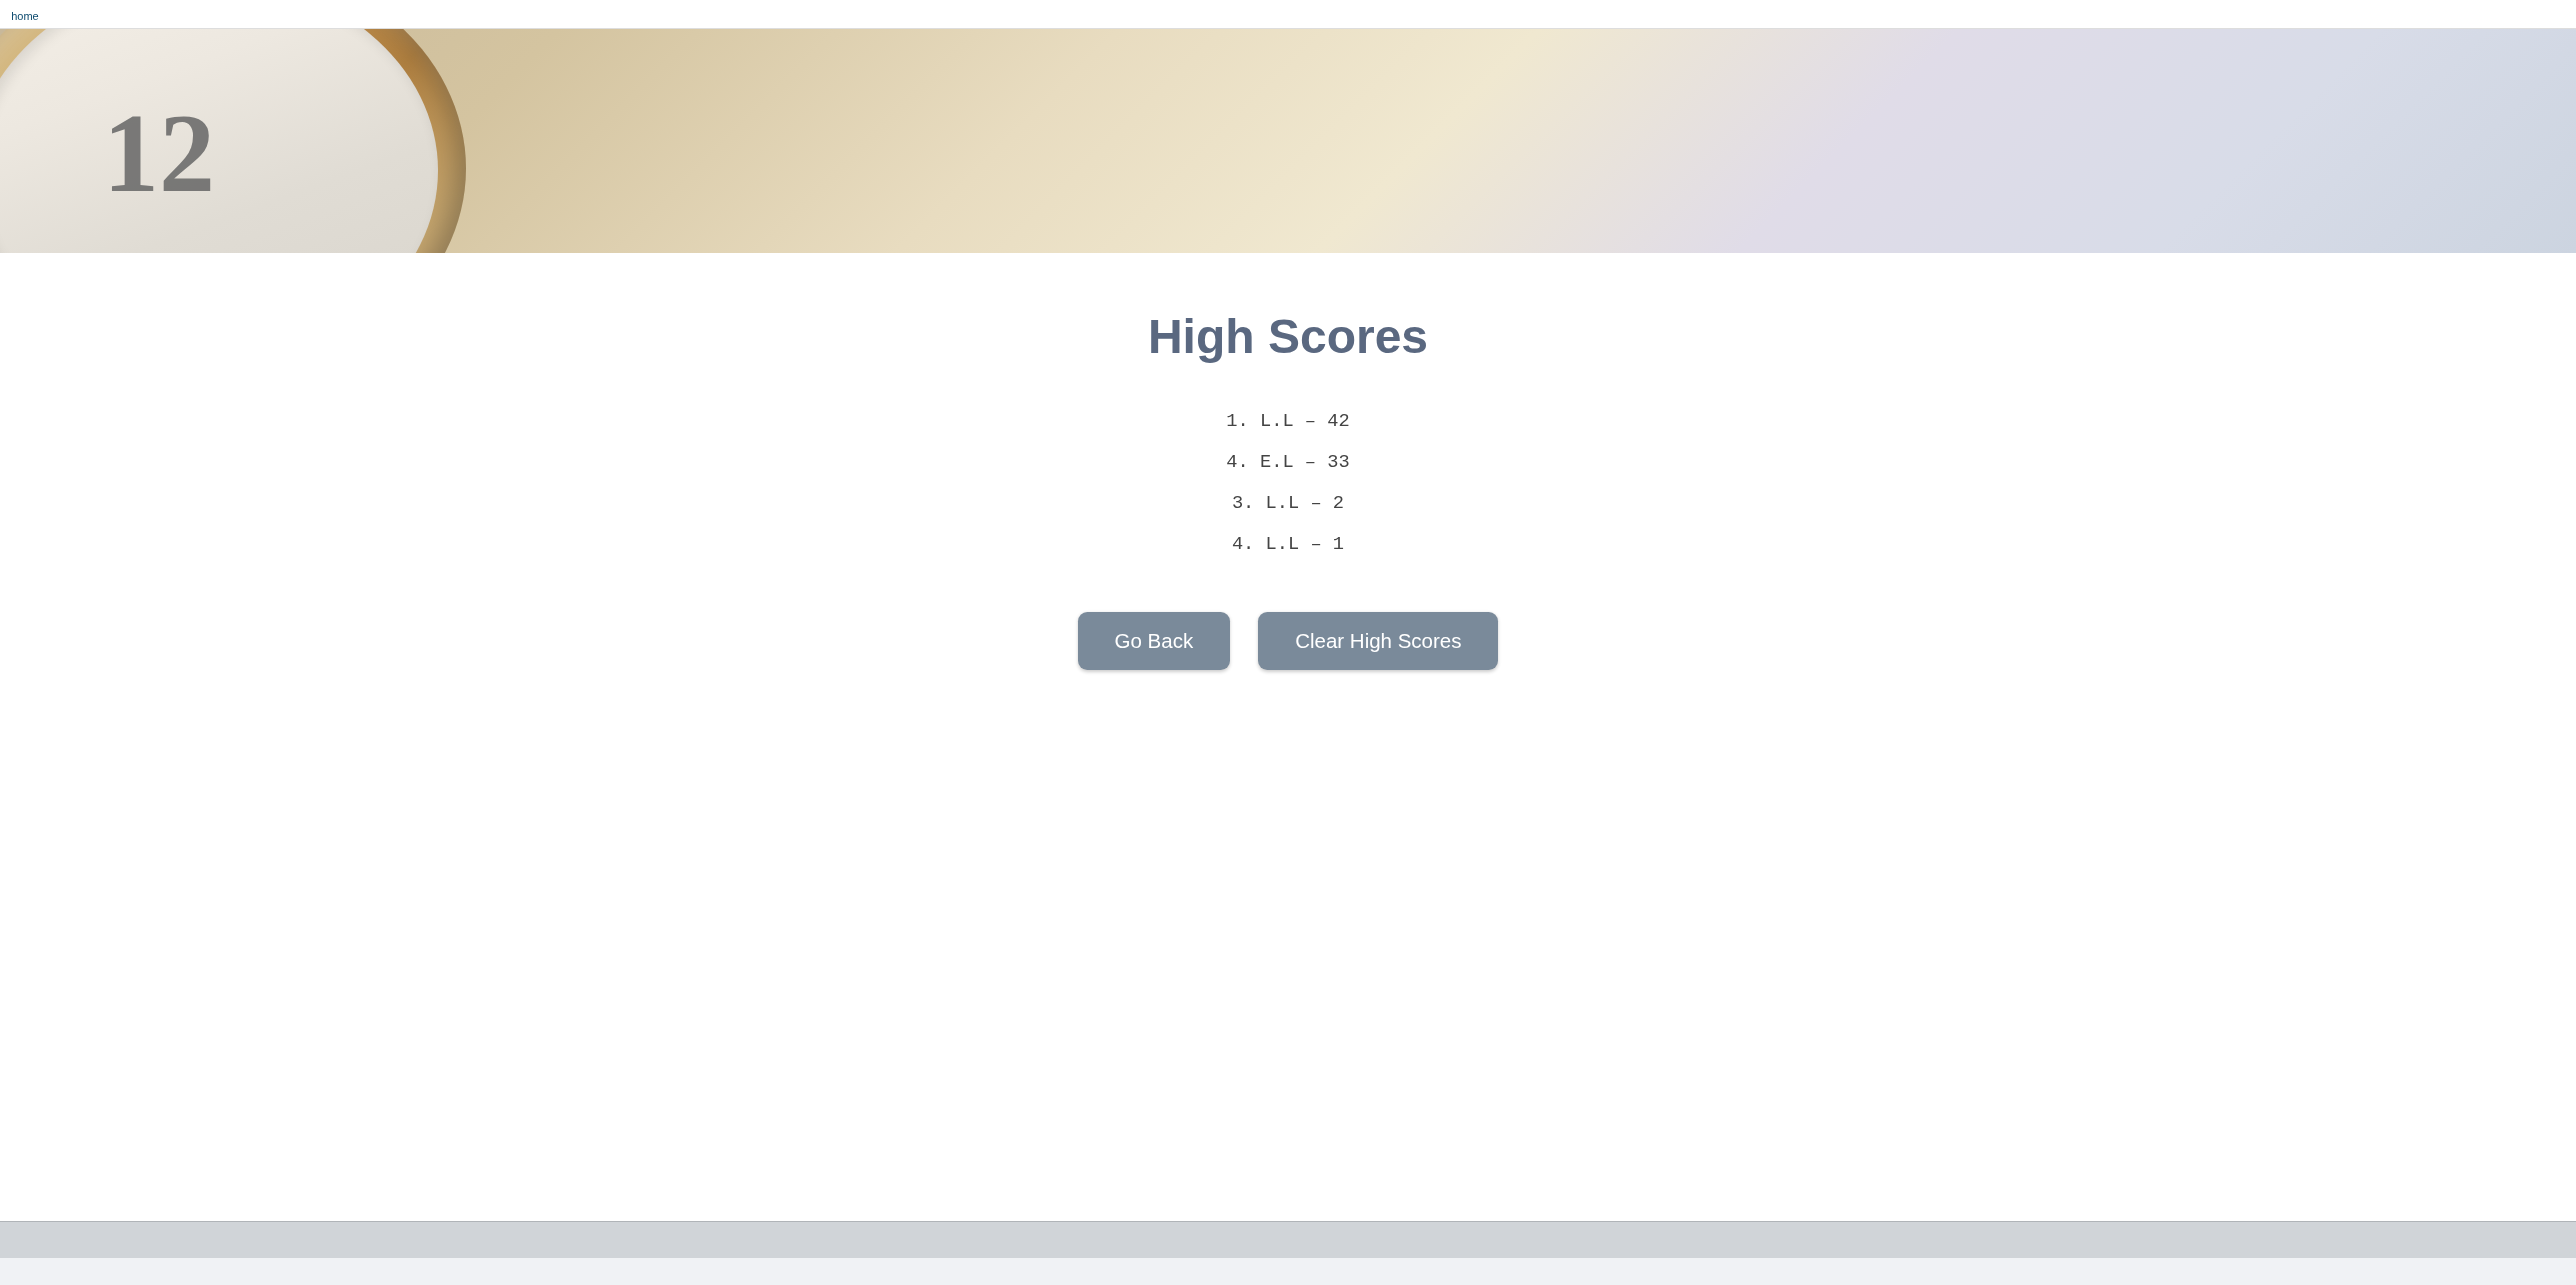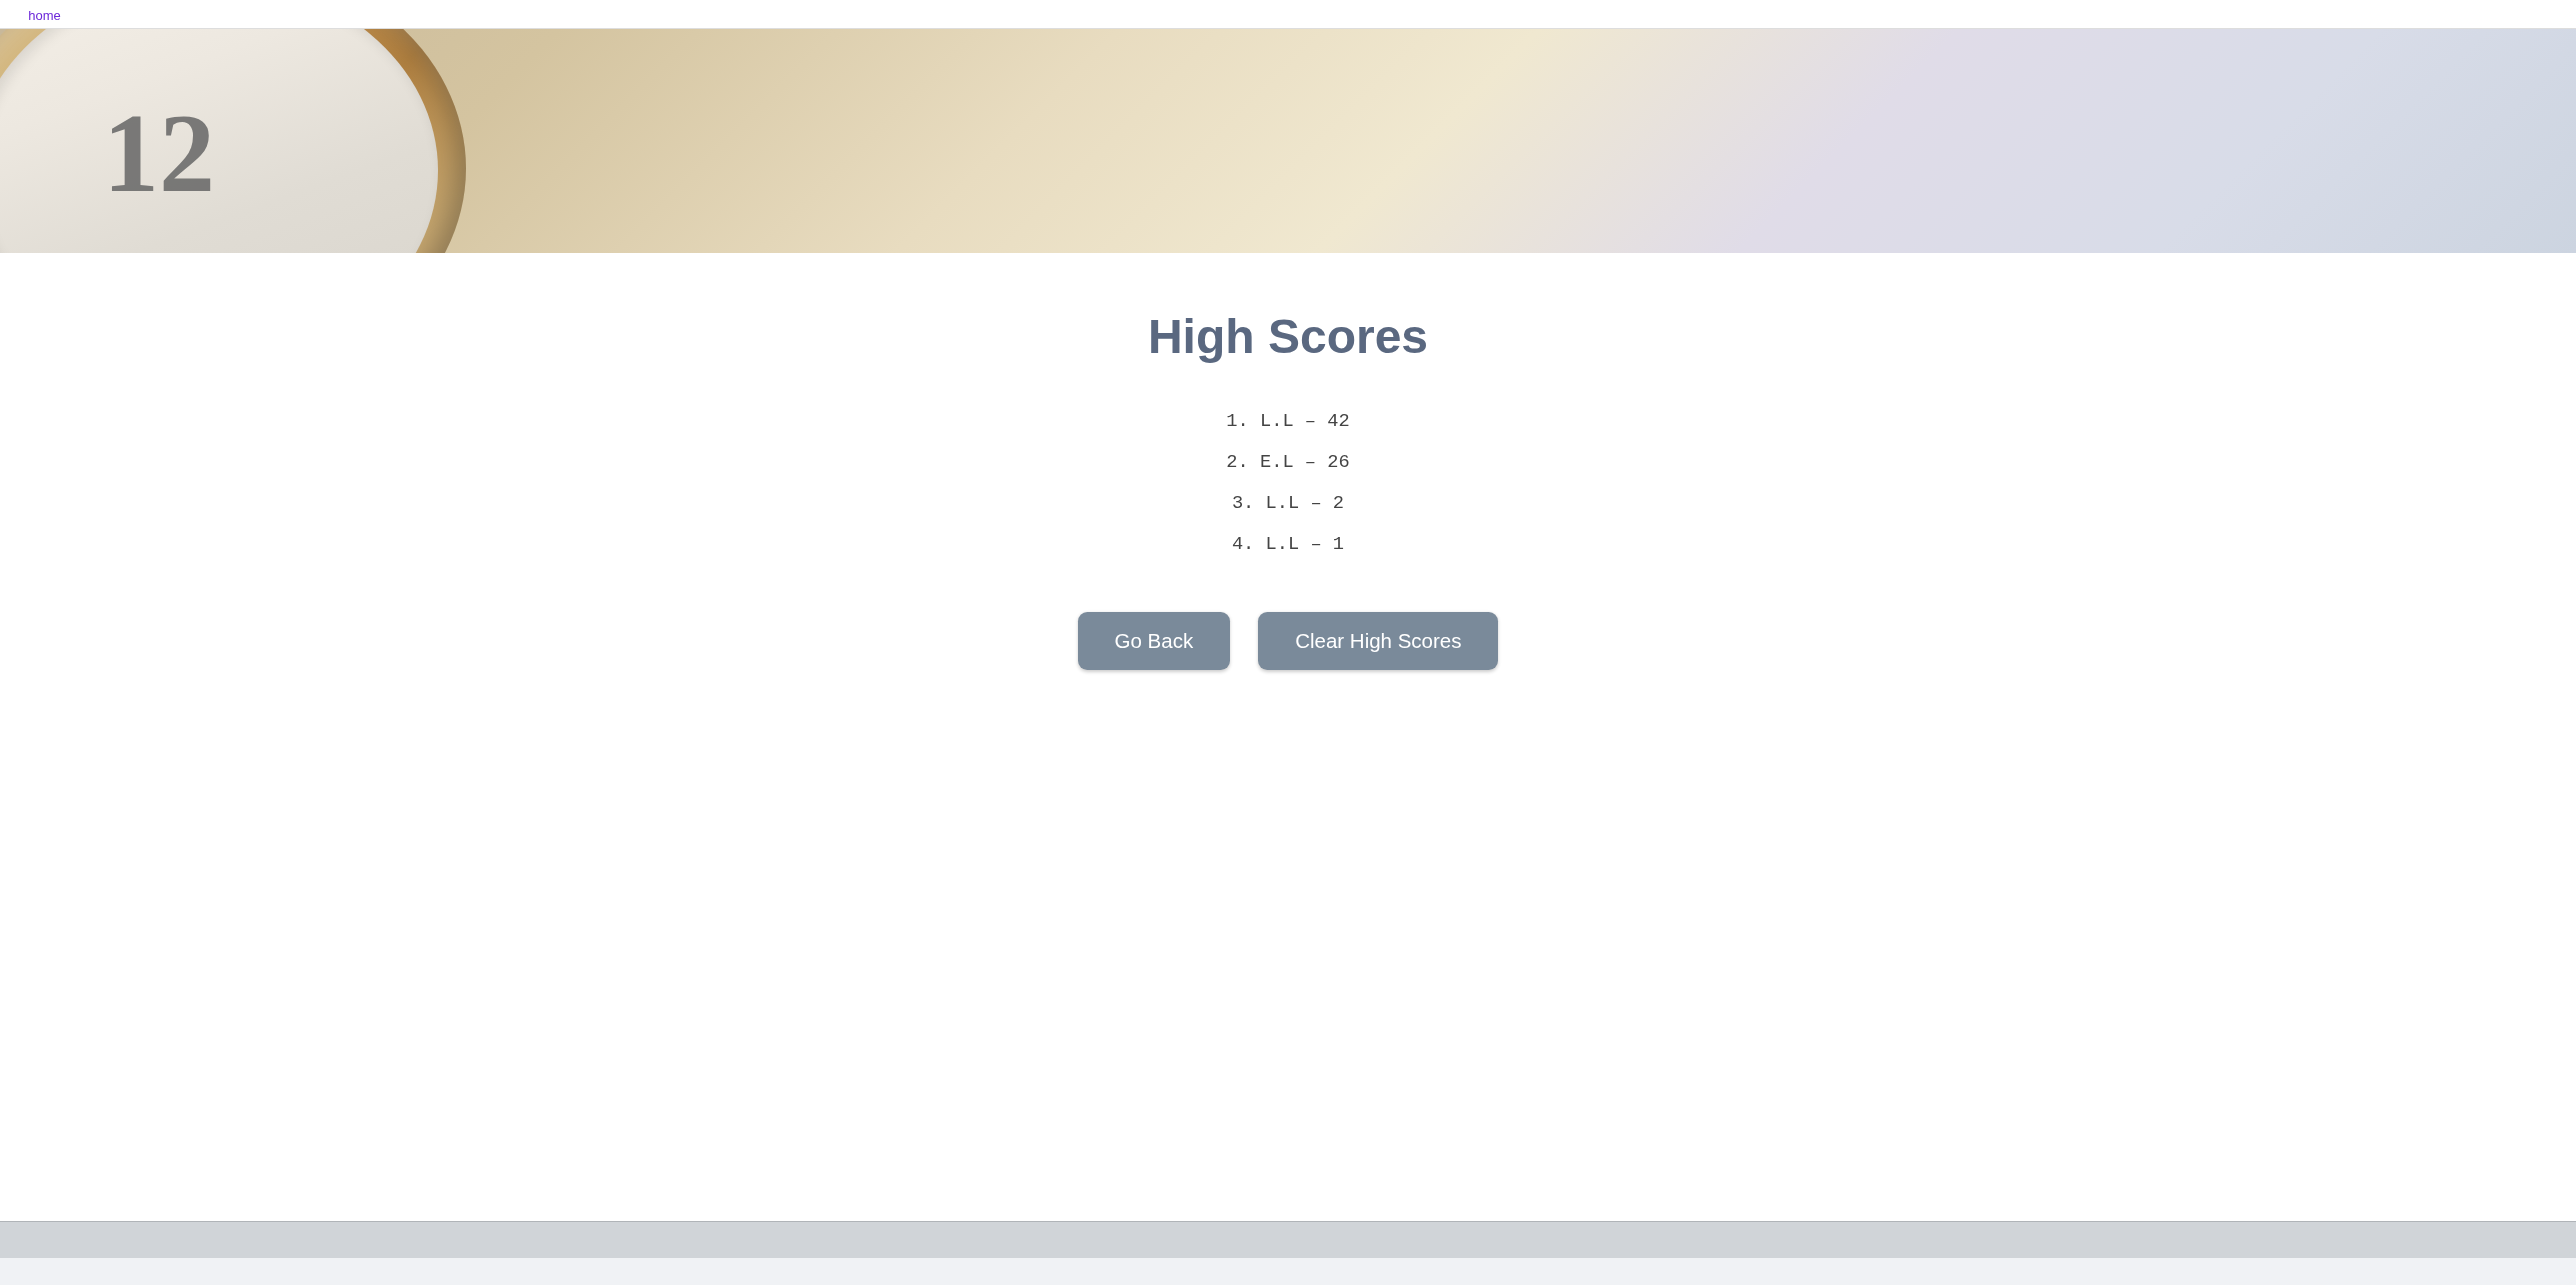--- a/index.html
+++ b/index.html
@@ -14,24 +14,23 @@
       min-height: 100vh;
     }
 
     #nav-bar {
       background-color: #ffffff;
       padding: 5.6px 11.2px;
       border-bottom: 0.9px solid #ddd;
     }
 
     #nav-home {
-      font-size: 13px;
-      color: #6d28d9;
+      font-size: 11px;
+      color: #0c4a6e;
       text-decoration: none;
-      margin-left: 17px;
     }
 
     #hero-section {
       width: 100%;
       height: 224px;
       overflow: hidden;
       position: relative;
       background: linear-gradient(135deg, #c8b89a 0%, #d4c4a0 20%, #e8dcc0 40%, #f0e8d0 55%, #e0dce8 70%, #d8dce8 85%, #ccd4e0 100%);
     }
 
@@ -148,21 +147,21 @@
       <div class="clock-number-12">12</div>
     </div>
   </div>
 </div>
 
 <div id="main-content">
   <h1 id="page-title">High Scores</h1>
 
   <ol id="scores-list">
     <li>1. L.L – 42</li>
-    <li>2. E.L – 26</li>
+    <li>4. E.L – 33</li>
     <li>3. L.L – 2</li>
     <li>4. L.L – 1</li>
   </ol>
 
   <div id="buttons-row">
     <button class="action-button" id="go-back-button">Go Back</button>
     <button class="action-button" id="clear-scores-button">Clear High Scores</button>
   </div>
 </div>
 

